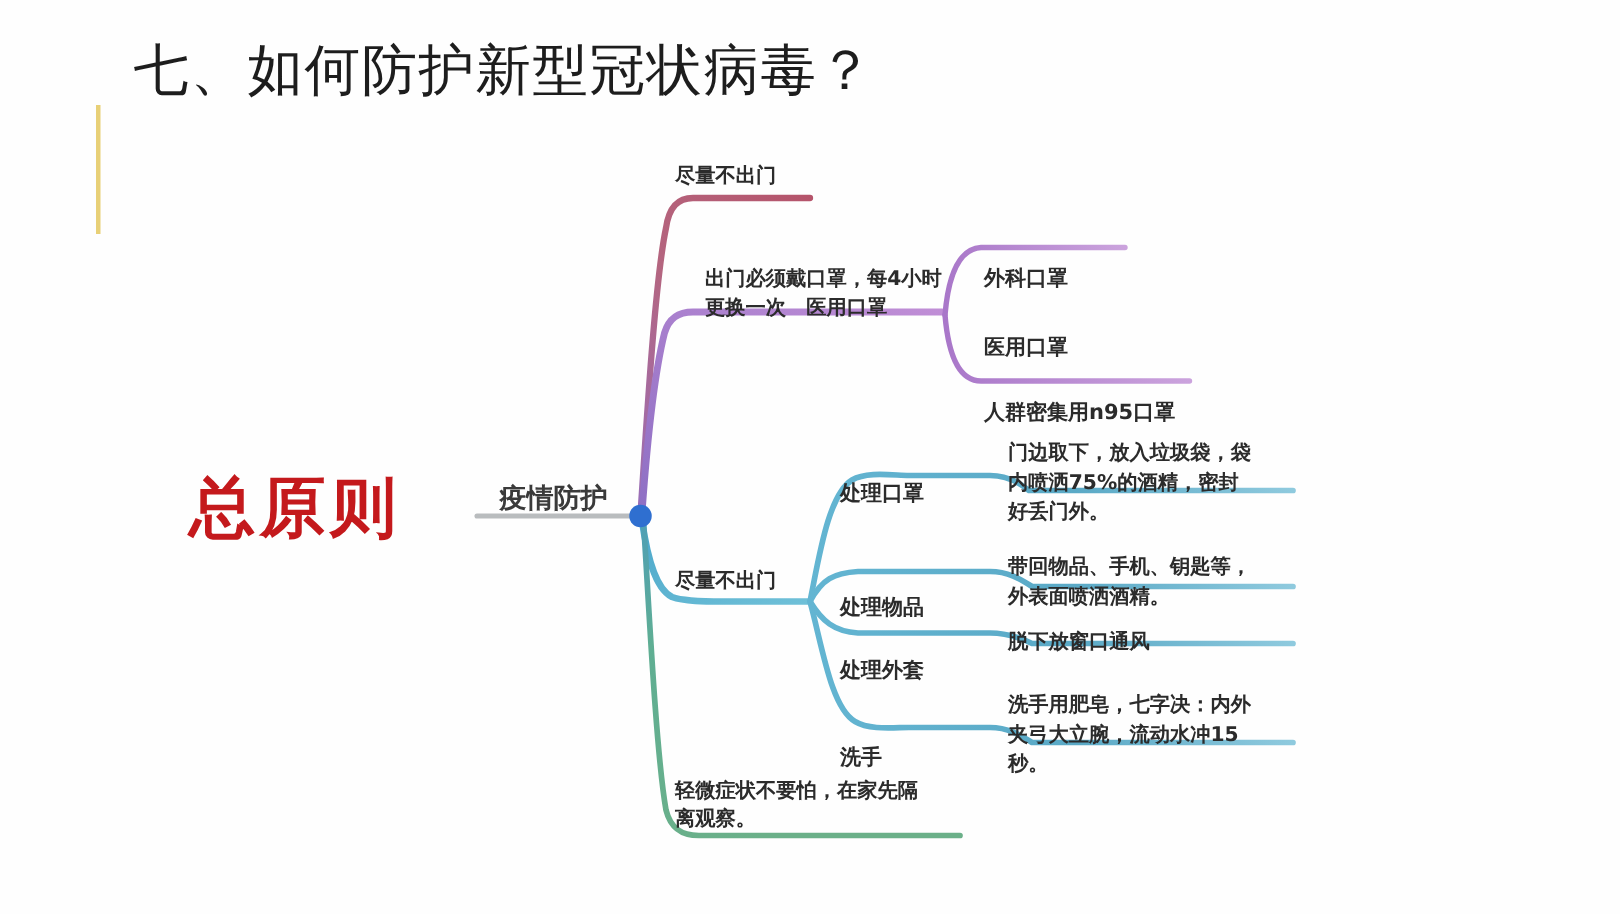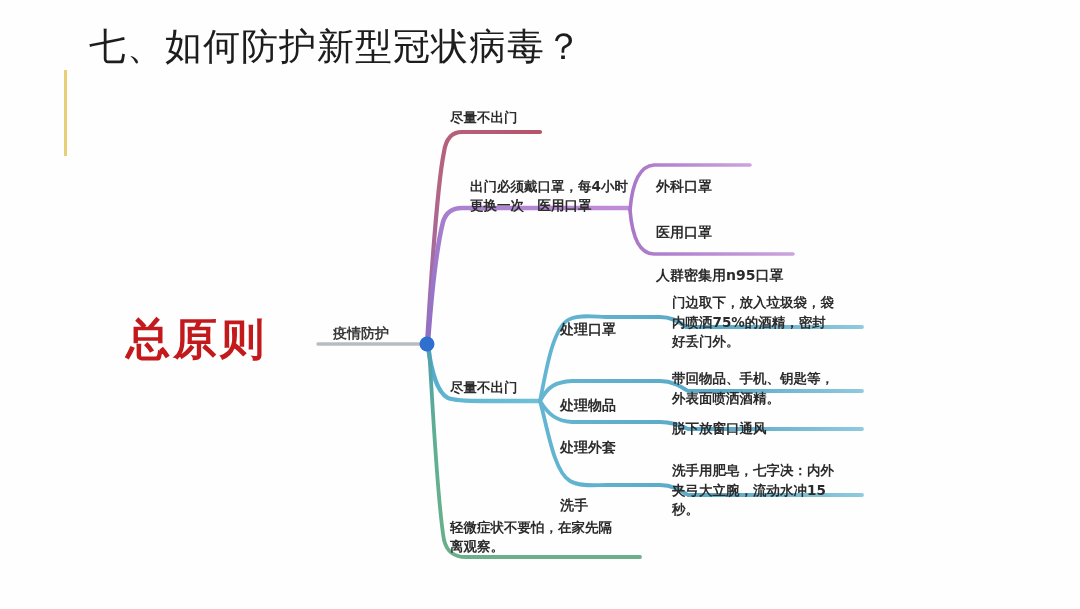--- a/index.html
+++ b/index.html
@@ -69,21 +69,21 @@
     width: 1080px;
     height: 609px;
   }
   .node-label {
     position: absolute;
     color: #2b2b2b;
     font-weight: bold;
     white-space: pre-line;
   }
   .lvl-root {
-    font-size: 14px;
+    font-size: 18px;
     line-height: 18px;
     font-weight: bold;
     color: #3a3a3a;
   }
   .lvl-1 {
     font-size: 13.5px;
     line-height: 19px;
   }
   .lvl-2 {
     font-size: 14px;

